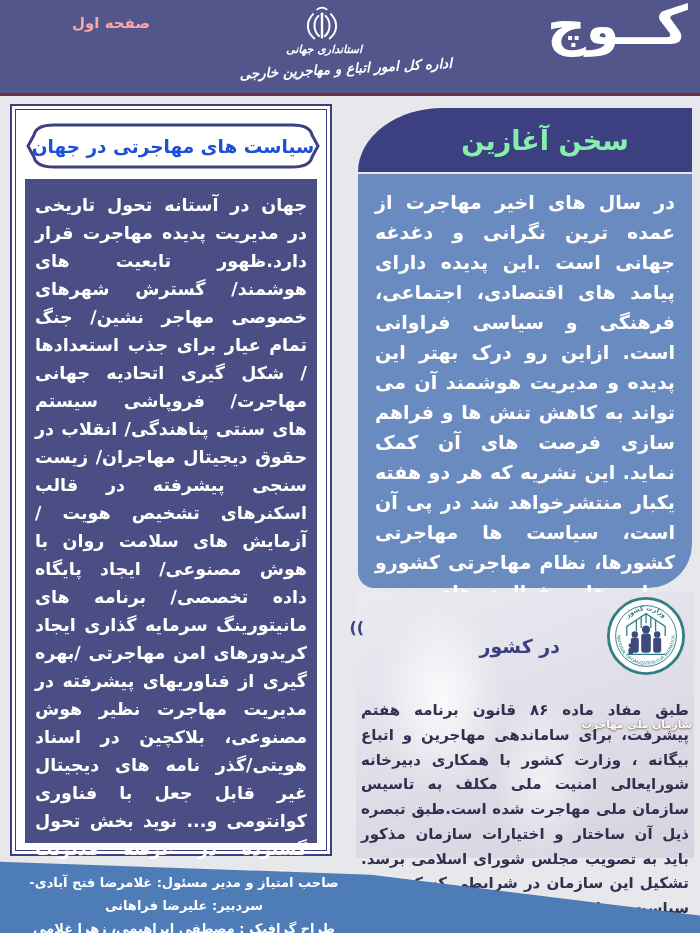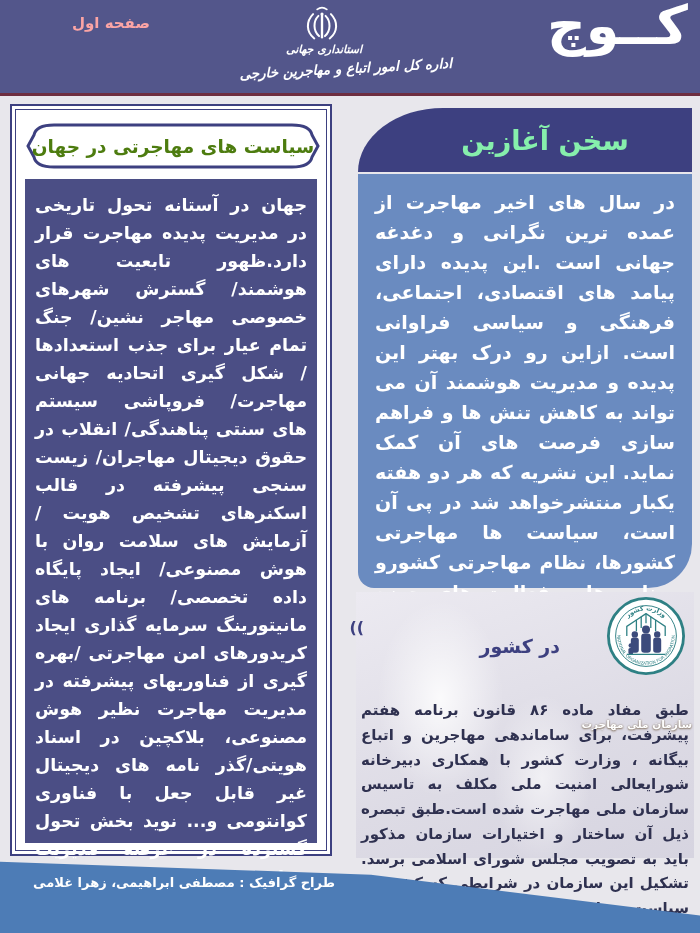--- a/index.html
+++ b/index.html
@@ -41,21 +41,21 @@
     background:#ffffff; border:2.5px solid #3d4080; padding:3px;
   }
   #left-panel-inner {
     width:100%; height:100%; border:1.5px solid #3d4080; padding:9px 8px;
   }
   #left-cartouche { position:relative; width:298px; height:50px; margin:2px auto 8px auto; }
   #left-cartouche svg { position:absolute; left:0; top:0; }
   #left-title {
     position:absolute; left:0; top:0; width:100%; height:100%;
     display:flex; align-items:center; justify-content:center;
-    font-size:18.5px; font-weight:bold; color:#4d7c0f; direction:rtl;
+    font-size:18.5px; font-weight:bold; color:#1d4ed8; direction:rtl;
   }
   #left-body {
     width:292px; height:664px; margin:0 auto; background:#4b4e85;
     padding:12px 10px; color:#ffffff; font-size:17.5px; font-weight:bold;
     line-height:1.6; direction:rtl; text-align:justify; text-align-last:center;
   }
   
   #opening-header {
     position:absolute; left:358px; top:108px; width:334px; height:64px;
     background:#3d4080; border-top-left-radius:85px 64px;
@@ -188,16 +188,17 @@
       </g>
       <line x1="26" y1="73" x2="74" y2="73" stroke="#2e8084" stroke-width="1.6"></line>
     </svg>
     <div id="nom-logo-caption">سازمان ملی مهاجرت</div>
 
     <div id="nom-body">طبق مفاد ماده ۸۶ قانون برنامه هفتم پیشرفت، برای ساماندهی مهاجرین و اتباع بیگانه ، وزارت کشور با همکاری دبیرخانه شورایعالی امنیت ملی مکلف به تاسیس سازمان ملی مهاجرت شده است.طبق تبصره ذیل آن ساختار و اختیارات سازمان مذکور باید به تصویب مجلس شورای اسلامی برسد. تشکیل این سازمان در شرایطی که کشور از سیاست و راهبرد مشخص در عرصه مهاجرت رنج می برد و امور مهاجرت درچند دستگاه اجرایی پراکنده است،ضرورتی اجتناب ناپذیراست.</div>
   </div>
 
   <div id="footer-band"></div>
   <div id="credits">
+    <div>صاحب امتیاز و مدیر مسئول: غلامرضا فتح آبادی- سردبیر: علیرضا فراهانی</div>
     <div>طراح گرافیک : مصطفی ابراهیمی، زهرا غلامی</div>
   </div>
 
 </div>
 
 </body></html>

